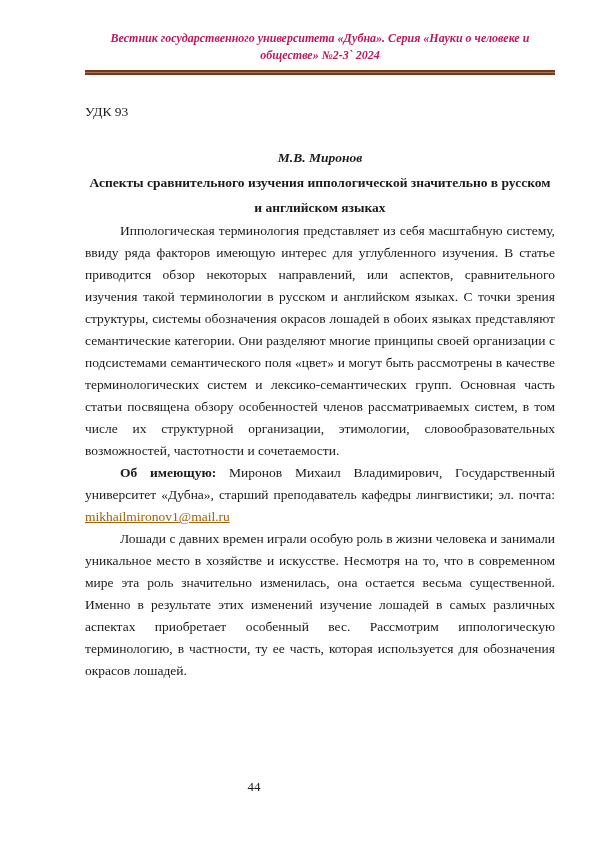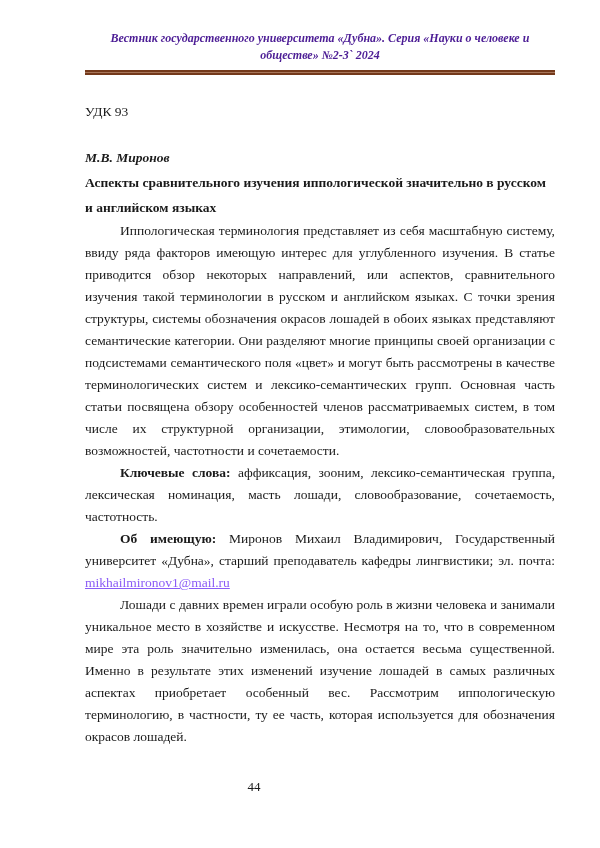--- a/index.html
+++ b/index.html
@@ -19,58 +19,58 @@
     color: #1a1a1a;
     overflow: hidden;
   }
   .running-head {
     margin-top: 30px;
     text-align: center;
     font-style: italic;
     font-weight: bold;
     font-size: 12px;
     line-height: 17px;
-    color: #4c1d95;
+    color: #be185d;
   }
   .head-rule {
     margin-top: 6px;
     height: 1px;
     background: #a8765a;
     border-top: 2px solid #74391b;
     border-bottom: 2px solid #74391b;
   }
   .udc {
     margin-top: 26px;
     font-size: 13.5px;
     line-height: 22px;
   }
   .title-block {
     margin-top: 22px;
-    text-align: left;
+    text-align: center;
     font-size: 13.5px;
     line-height: 25px;
   }
   .author-name {
     font-weight: bold;
     font-style: italic;
   }
   .article-title {
     font-weight: bold;
   }
   p.body-par {
     margin: 0;
     font-size: 13.5px;
     line-height: 22px;
     text-align: justify;
     text-indent: 35px;
   }
   .mt-block { margin-top: 16px; }
   .label-bold { font-weight: bold; }
   a.email-link {
-    color: #8b5cf6;
+    color: #a16207;
     text-decoration: underline;
     cursor: pointer;
   }
   .page-number {
     position: absolute;
     left: 0;
     width: 508px;
     top: 778px;
     text-align: center;
     font-size: 13px;
@@ -89,24 +89,20 @@
   <div class="udc">УДК 93</div>
 
   <div class="title-block">
     <div class="author-name">М.В. Миронов</div>
     <div class="article-title">Аспекты сравнительного изучения иппологической значительно в русском и английском языках</div>
   </div>
 
 
   <p class="body-par">Иппологическая терминология представляет из себя масштабную систему, ввиду ряда факторов имеющую интерес для углубленного изучения. В статье приводится обзор некоторых направлений, или аспектов, сравнительного изучения такой терминологии в русском и английском языках. С точки зрения структуры, системы обозначения окрасов лошадей в обоих языках представляют семантические категории. Они разделяют многие принципы своей организации с подсистемами семантического поля «цвет» и могут быть рассмотрены в качестве терминологических систем и лексико-семантических групп. Основная часть статьи посвящена обзору особенностей членов рассматриваемых систем, в том числе их структурной организации, этимологии, словообразовательных возможностей, частотности и сочетаемости.</p>
 
-  <p class="body-par mt-block">
-    <span class="label-bold">Ключевые слова:</span>
-    <span>аффиксация, зооним, лексико-семантическая группа, лексическая номинация, масть лошади, словообразование, сочетаемость, частотность.</span>
-  </p>
 
   <p class="body-par mt-block">
     <span class="label-bold">Об имеющую:</span>
     <span>Миронов Михаил Владимирович, Государственный университет «Дубна», старший преподаватель кафедры лингвистики; эл. почта:</span>
     <a class="email-link">mikhailmironov1@mail.ru</a>
   </p>
 
   <p class="body-par mt-block">Лошади с давних времен играли особую роль в жизни человека и занимали уникальное место в хозяйстве и искусстве. Несмотря на то, что в современном мире эта роль значительно изменилась, она остается весьма существенной. Именно в результате этих изменений изучение лошадей в самых различных аспектах приобретает особенный вес. Рассмотрим иппологическую терминологию, в частности, ту ее часть, которая используется для обозначения окрасов лошадей.</p>
 
   <div class="page-number">44</div>

